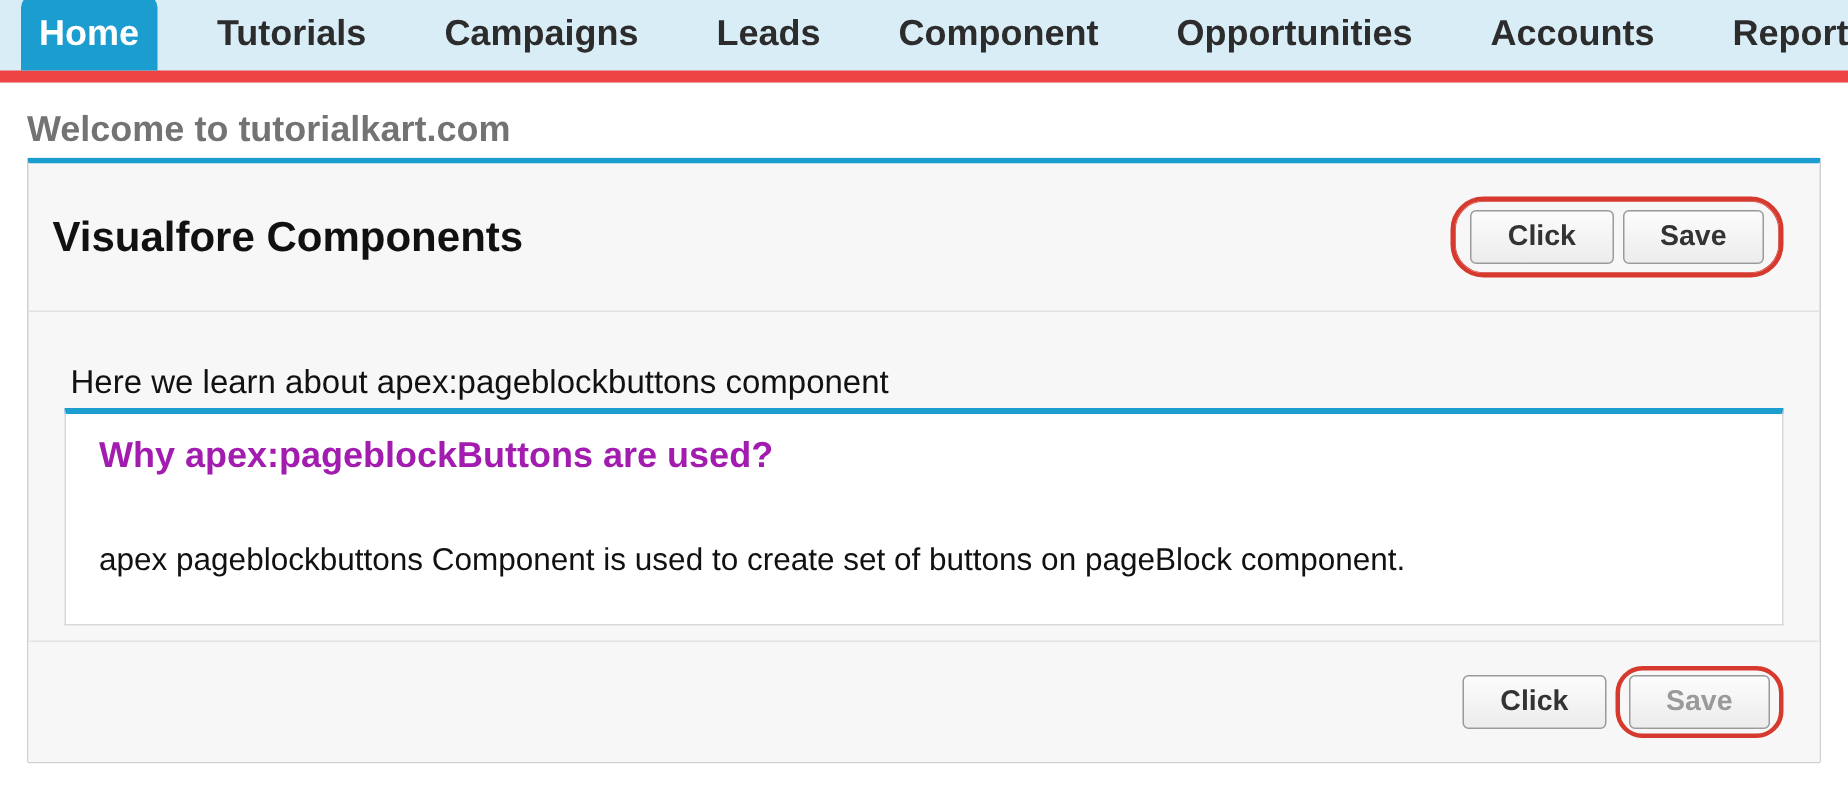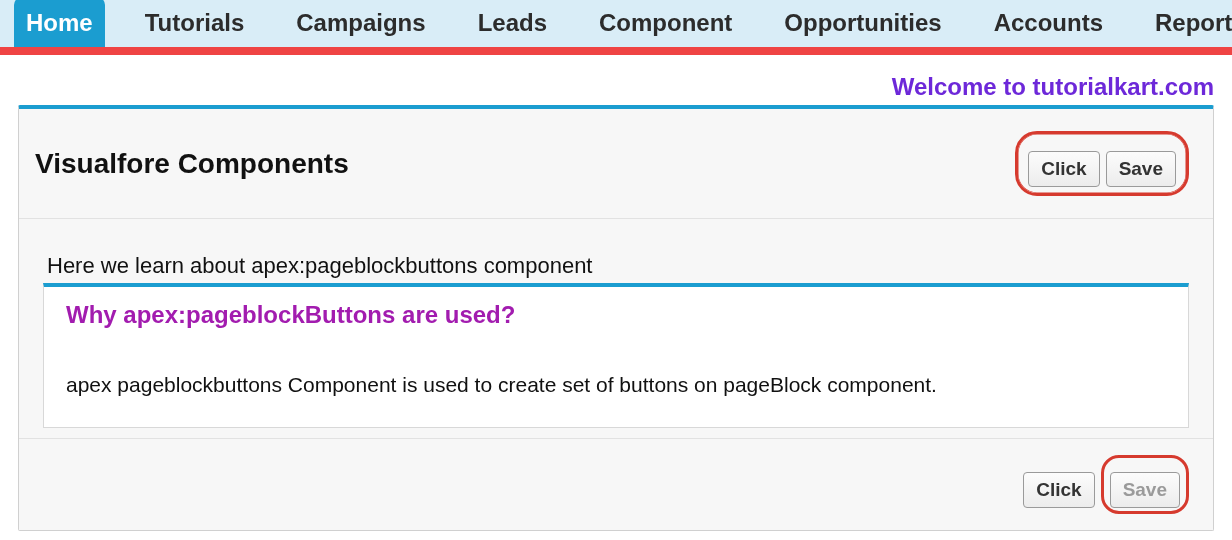--- a/index.html
+++ b/index.html
@@ -30,23 +30,22 @@
       color: #fff;
       border-top-left-radius: 8px;
       border-top-right-radius: 8px;
     }
     .page {
       padding: 10px 18px 20px 18px;
     }
     .welcome {
       font-size: 24px;
       font-weight: bold;
-      color: #6d28d9;
+      color: #737373;
       margin: 8px 0 4px 0;
-      text-align: right;
     }
     .pb {
       border: 1px solid #d0d0d0;
       border-top: 4px solid #1b9dd0;
       background: #f7f7f7;
       border-radius: 2px;
     }
     .pb-header {
       display: flex;
       align-items: center;
@@ -69,23 +68,22 @@
       border-radius: 22px;
       box-shadow: 0 0 0 0.5px #d63a2e inset;
     }
     .sf-btn {
       font-size: 19px;
       font-weight: bold;
       color: #333;
       background: linear-gradient(#fcfcfc, #ececec);
       border: 1px solid #9a9a9a;
       border-radius: 4px;
-      padding: 6px 12px;
+      padding: 6px 24px;
       cursor: pointer;
-      margin-top: 11px;
     }
     .sf-btn.disabled {
       color: #9a9a9a;
       cursor: default;
     }
     .pb-body {
       padding: 34px 24px 10px 24px;
     }
     .body-intro {
       font-size: 22px;

